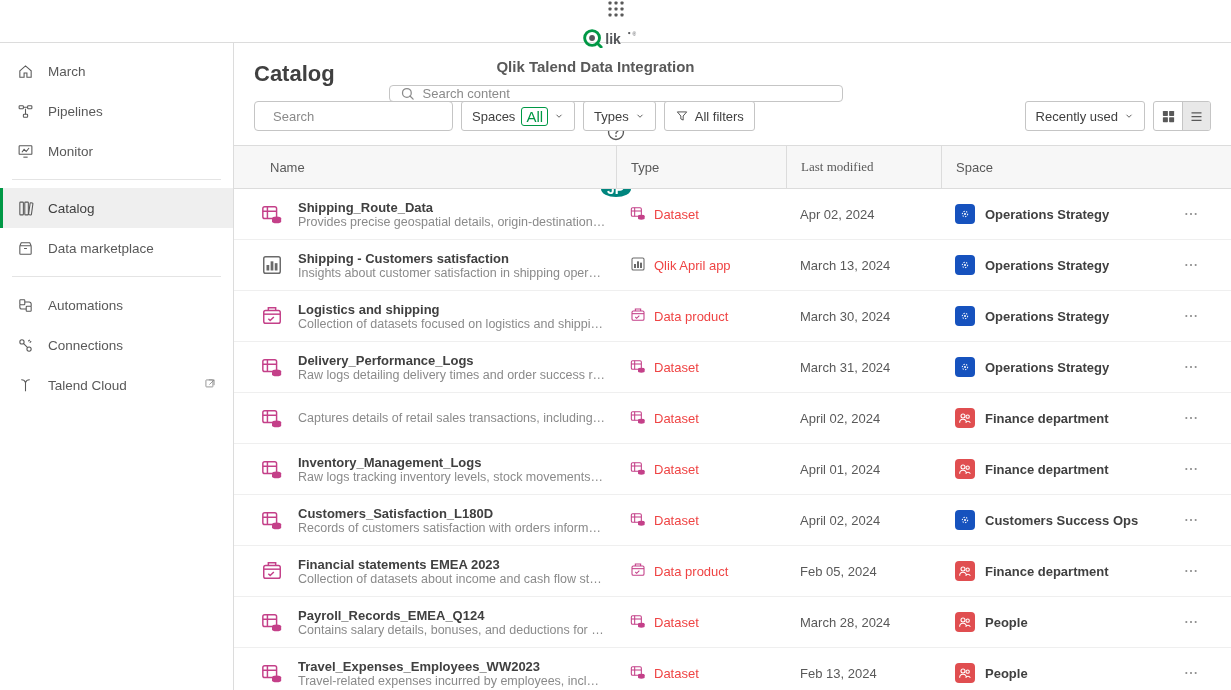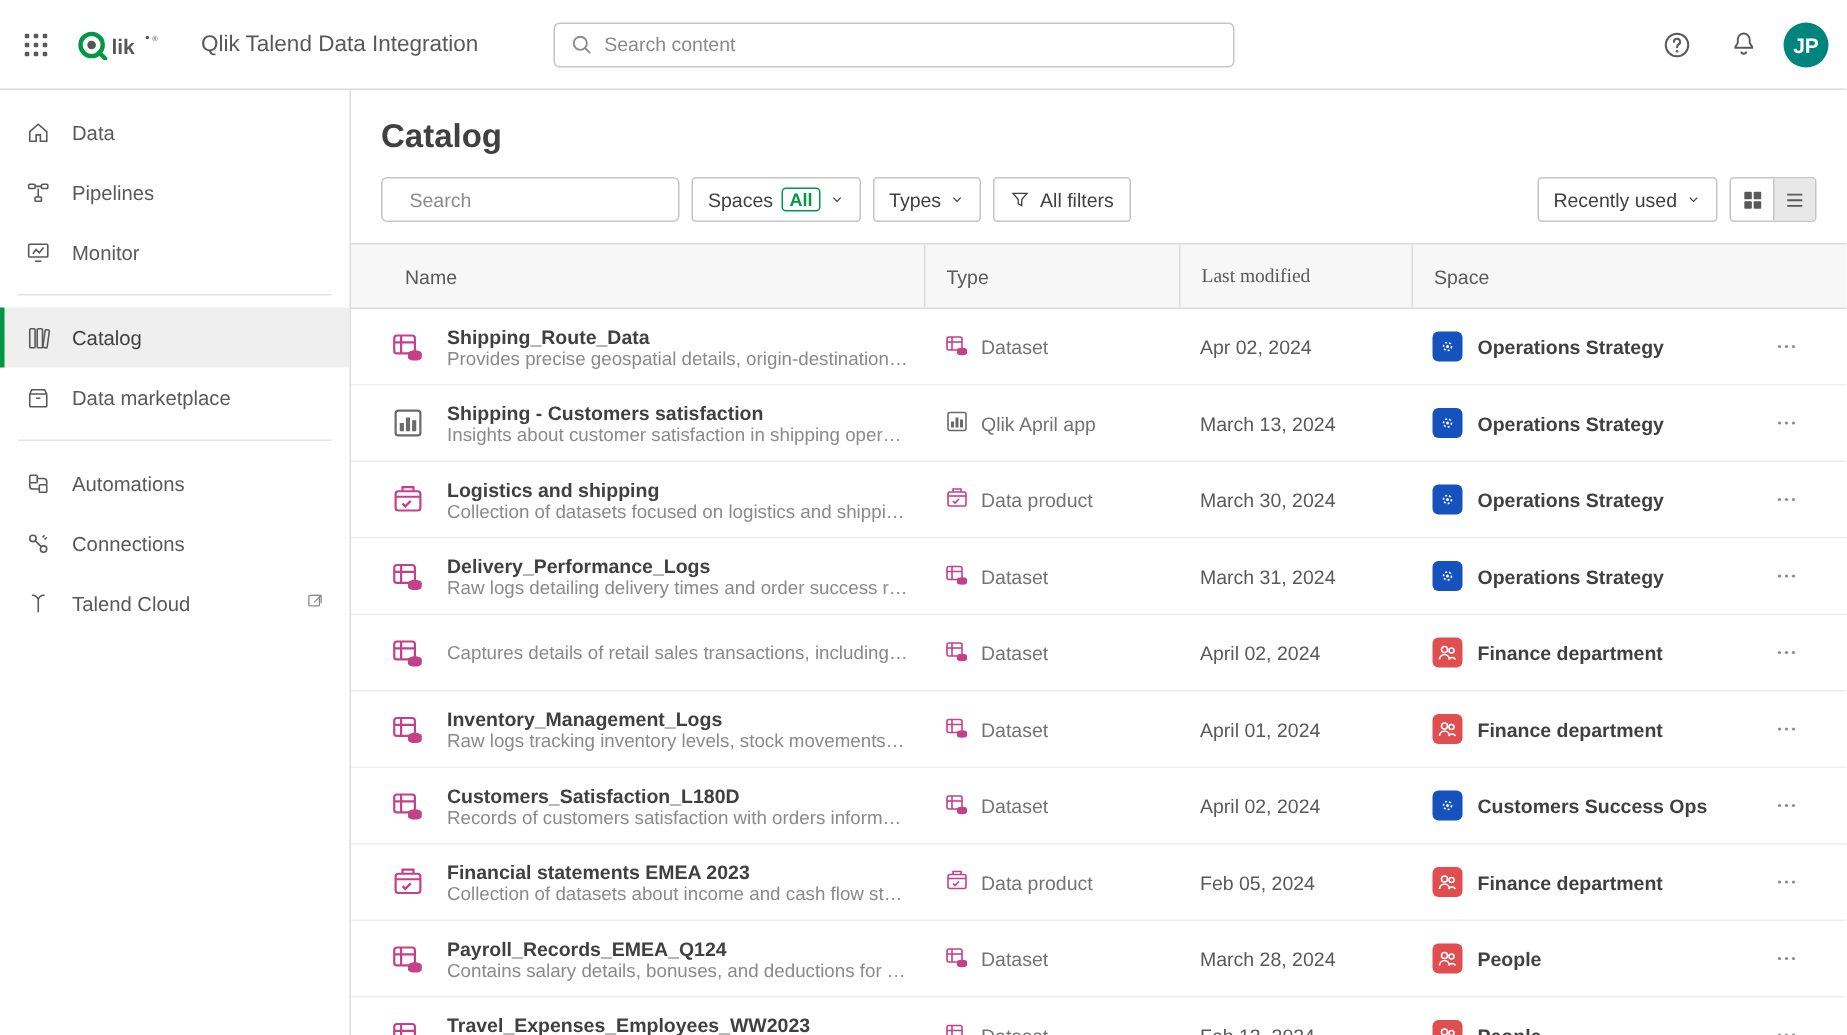--- a/index.html
+++ b/index.html
@@ -11,26 +11,27 @@
     body {
       width: 1231px;
       height: 690px;
       overflow: hidden;
       background: #fff;
       color: #404040;
       font-size: 13px;
     }
     
     .header {
-      height: 60px;
+      height: 43px;
       border-bottom: 1px solid #dcdcdc;
       display: flex;
       align-items: center;
       padding: 0 12px;
       gap: 10px;
+      flex-direction: column;
     }
     .app-menu-icon {
       width: 24px;
       height: 24px;
       display: flex;
       align-items: center;
       justify-content: center;
       color: #595959;
       cursor: pointer;
     }
@@ -38,21 +39,21 @@
       height: 22px;
       display: flex;
       align-items: center;
       margin-left: 6px;
       margin-right: 6px;
     }
     .qlik-logo svg { height: 20px; }
     .app-title {
       font-size: 15px;
       color: #595959;
-      font-weight: 400;
+      font-weight: 700;
       margin-right: 40px;
     }
     .search-global {
       width: 454px;
       height: 30px;
       border: 1px solid #c5c5c5;
       border-radius: 4px;
       display: flex;
       align-items: center;
       padding: 0 10px;
@@ -194,23 +195,23 @@
       gap: 6px;
       font-size: 13px;
       color: #404040;
       cursor: pointer;
       background: #fff;
     }
     .badge-all {
       border: 1px solid #009845;
       color: #009845;
       border-radius: 3px;
-      font-size: 12px;
+      font-size: 15px;
       padding: 0 4px;
-      font-weight: 700;
+      font-weight: 400;
     }
     .toolbar-spacer { flex: 1; }
     .view-toggle {
       display: flex;
       border: 1px solid #c5c5c5;
       border-radius: 3px;
       overflow: hidden;
     }
     .view-btn {
       width: 28px;
@@ -286,21 +287,21 @@
       overflow: hidden;
       text-overflow: ellipsis;
       max-width: 308px;
     }
     .r-type {
       width: 170px;
       display: flex;
       align-items: center;
       gap: 8px;
       padding-left: 14px;
-      color: #737373;
+      color: #ef4444;
     }
     .r-mod {
       width: 155px;
       padding-left: 14px;
       color: #595959;
     }
     .r-space {
       flex: 1;
       display: flex;
       align-items: center;
@@ -496,21 +497,21 @@
 <div class="layout">
 
   <div class="sidebar">
     <div id="sidebar-items">
         <div class="side-item">
     <span class="side-icon">
       <svg width="17" height="17" viewBox="0 0 24 24">
               <use href="#i-home"></use>
             </svg>
     </span>
-    <span>Data</span>
+    <span>March</span>
 
   </div>
         <div class="side-item">
     <span class="side-icon">
       <svg width="17" height="17" viewBox="0 0 24 24">
               <use href="#i-pipe"></use>
             </svg>
     </span>
     <span>Pipelines</span>
 

